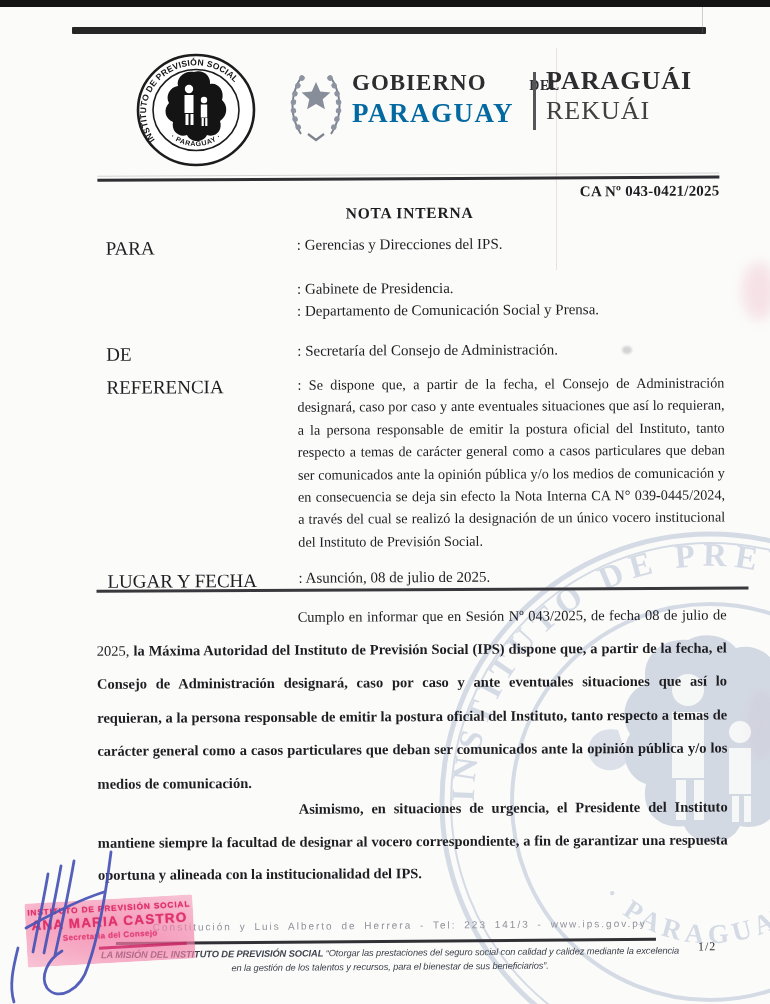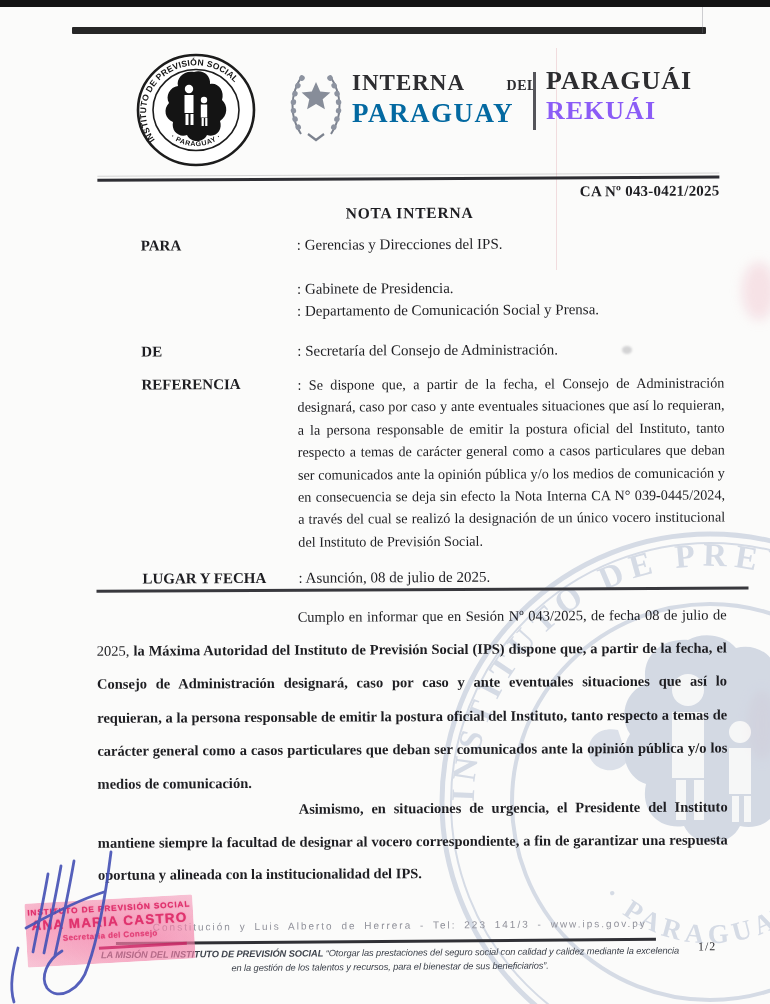--- a/index.html
+++ b/index.html
@@ -21,28 +21,28 @@
   .sm3{left:622px;top:346px;width:10px;height:8px;background:rgba(90,90,100,.25);filter:blur(1px);}
   
   .seal-svg{left:134px;top:52px;}
   .gov{left:284px;top:64px;width:420px;height:80px;}
   .wreath{position:absolute;left:0;top:4px;}
   .gov-line1{position:absolute;left:68px;top:6px;font-weight:bold;font-size:23px;letter-spacing:1px;color:#2d2d30;white-space:nowrap;}
   .gov-line1 .small{font-size:14px;letter-spacing:.5px;margin-left:36px;}
   .gov-line2{position:absolute;left:68px;top:34px;font-weight:bold;font-size:27px;letter-spacing:1.5px;color:#0369a1;white-space:nowrap;}
   .gov-div{position:absolute;left:249px;top:8px;width:2.5px;height:58px;background:#55555a;}
   .gy1{position:absolute;left:262px;top:2px;font-weight:bold;font-size:26px;letter-spacing:1px;color:#2d2d30;white-space:nowrap;}
-  .gy2{position:absolute;left:262px;top:32px;font-weight:bold;font-size:26px;letter-spacing:1px;color:#8b5cf6;white-space:nowrap;}
+  .gy2{position:absolute;left:262px;top:32px;font-weight:normal;font-size:26px;letter-spacing:1px;color:#404040;white-space:nowrap;}
   
   .content{left:0;top:0;width:770px;height:1004px;transform:rotate(-.3deg);transform-origin:60px 300px;}
   .hdr-rule-echo{left:98px;top:176px;width:622px;height:1px;background:rgba(40,40,45,.18);}
   .hdr-rule{left:98px;top:179px;width:622px;height:2.5px;background:#2e2e33;}
   .ca-ref{left:420px;top:186px;width:300px;text-align:right;font-weight:bold;font-size:15px;letter-spacing:.2px;}
   .doc-title{left:95px;top:206px;width:630px;text-align:center;font-weight:bold;font-size:15.5px;letter-spacing:.8px;}
-  .flabel{left:106px;font-weight:bold;font-size:15px;white-space:nowrap;margin-left:35px;}
+  .flabel{left:106px;font-weight:normal;font-size:19px;white-space:nowrap;}
   .fvalue{left:297px;font-size:15px;white-space:nowrap;}
   .y-para{top:238px;} .y-gab{top:282px;} .y-dep{top:304px;} .y-de{top:344px;}
   .y-ref{top:377px;} .y-fecha{top:571px;}
   .ref-par{left:297px;top:375px;width:427px;font-size:14.2px;line-height:22.4px;
     text-align:justify;white-space:normal;}
   .sec-rule{left:95px;top:590px;width:652px;height:2.5px;background:#38383d;}
   .body1{left:95px;top:602px;width:630px;font-size:14.5px;line-height:33.2px;
     text-align:justify;text-indent:201px;}
   .body1 .b{font-weight:bold;}
   .body2{left:95px;top:794px;width:630px;font-size:14.5px;line-height:32.5px;
@@ -143,21 +143,21 @@
 <div class="abs gov">
   <svg class="wreath" width="64" height="76" viewBox="0 0 64 76">
     <path d="M32 14 l4.2 9.4 10.2 1 -7.7 6.8 2.2 10 -8.9-5.3 -8.9 5.3 2.2-10 -7.7-6.8 10.2-1 Z" fill="#878d99"></path>
     <path d="M18 8 C6 26 5 48 17 66" fill="none" stroke="#7c828e" stroke-width="2"></path>
     <path d="M46 8 C58 26 59 48 47 66" fill="none" stroke="#7c828e" stroke-width="2"></path>
     <path d="M18 10 C7 27 6 47 17 64" fill="none" stroke="#8d93a0" stroke-width="5.5" stroke-linecap="round" stroke-dasharray=".1 8.5"></path>
     <path d="M46 10 C57 27 58 47 47 64" fill="none" stroke="#8d93a0" stroke-width="5.5" stroke-linecap="round" stroke-dasharray=".1 8.5"></path>
     <path d="M24 66 L32 72 L40 66" fill="none" stroke="#7c828e" stroke-width="2.2"></path>
   </svg>
   <div class="gov-line1">
-    <span>INTERNA</span>
+    <span>GOBIERNO</span>
     <span class="small">DEL</span>
   </div>
   <div class="gov-line2">PARAGUAY</div>
   <div class="gov-div"></div>
   <div class="gy1">PARAGUÁI</div>
   <div class="gy2">REKUÁI</div>
 </div>
 
 <div class="abs content">
   <div class="abs hdr-rule-echo"></div>

